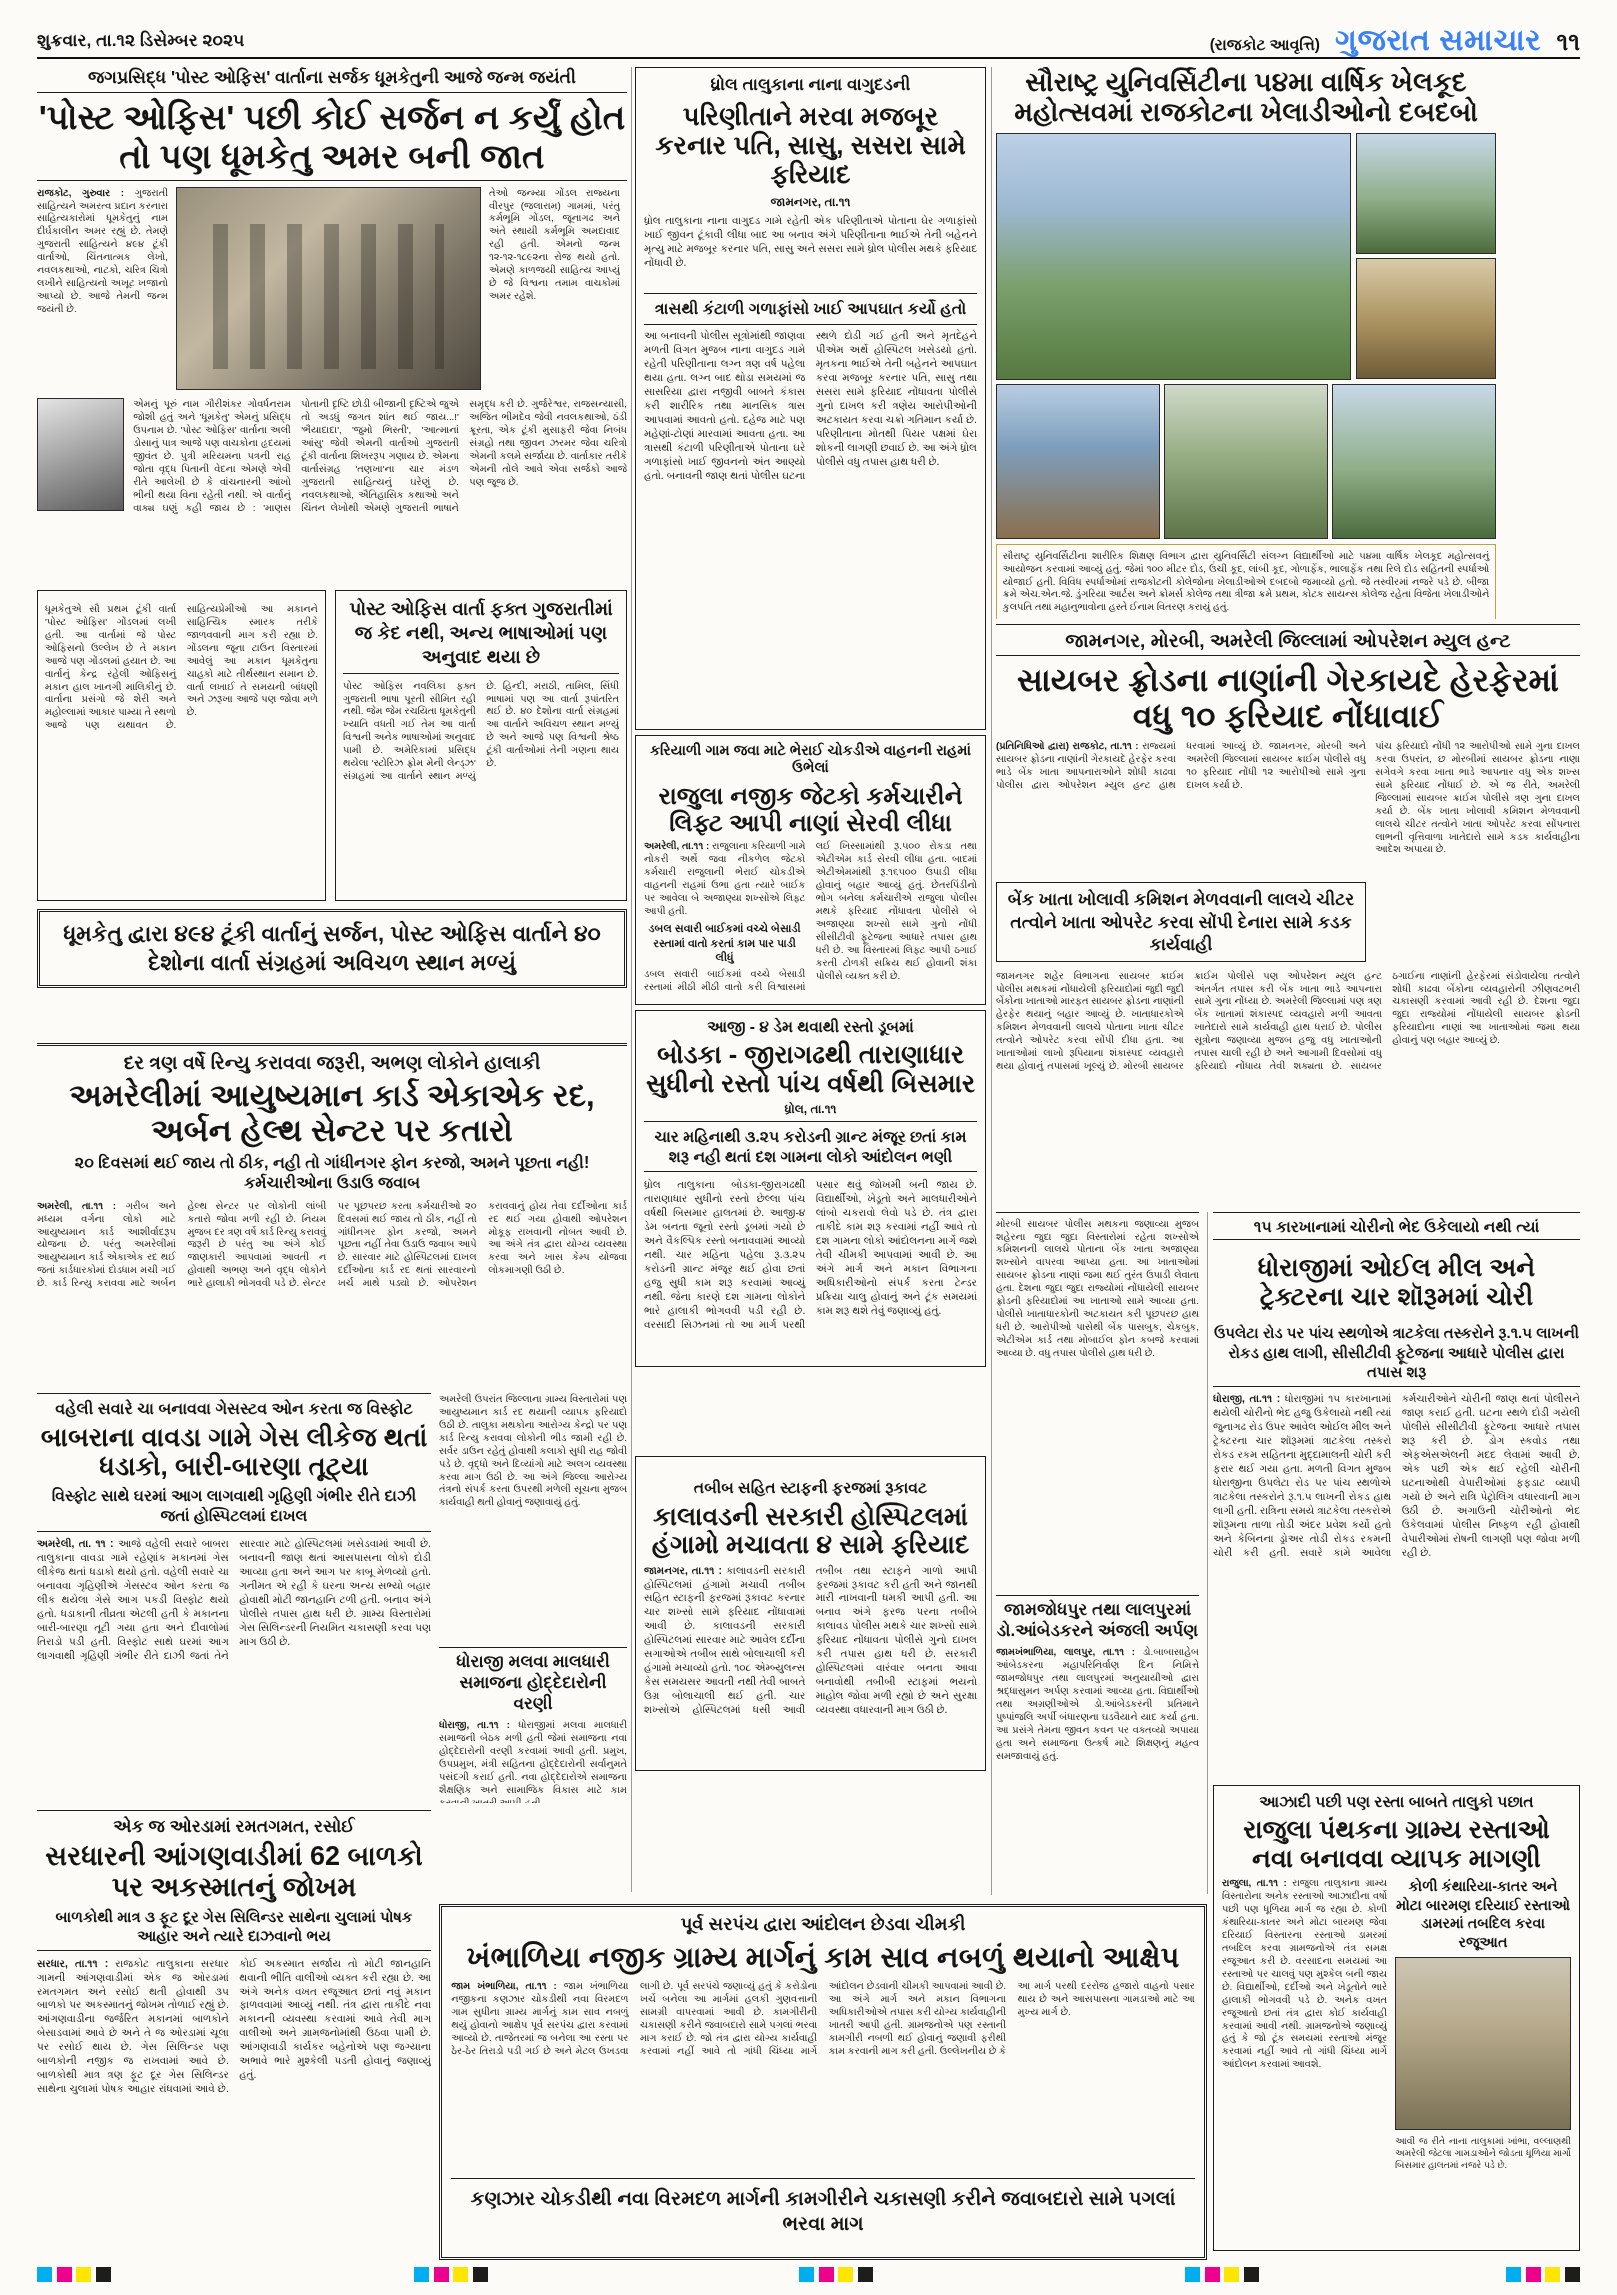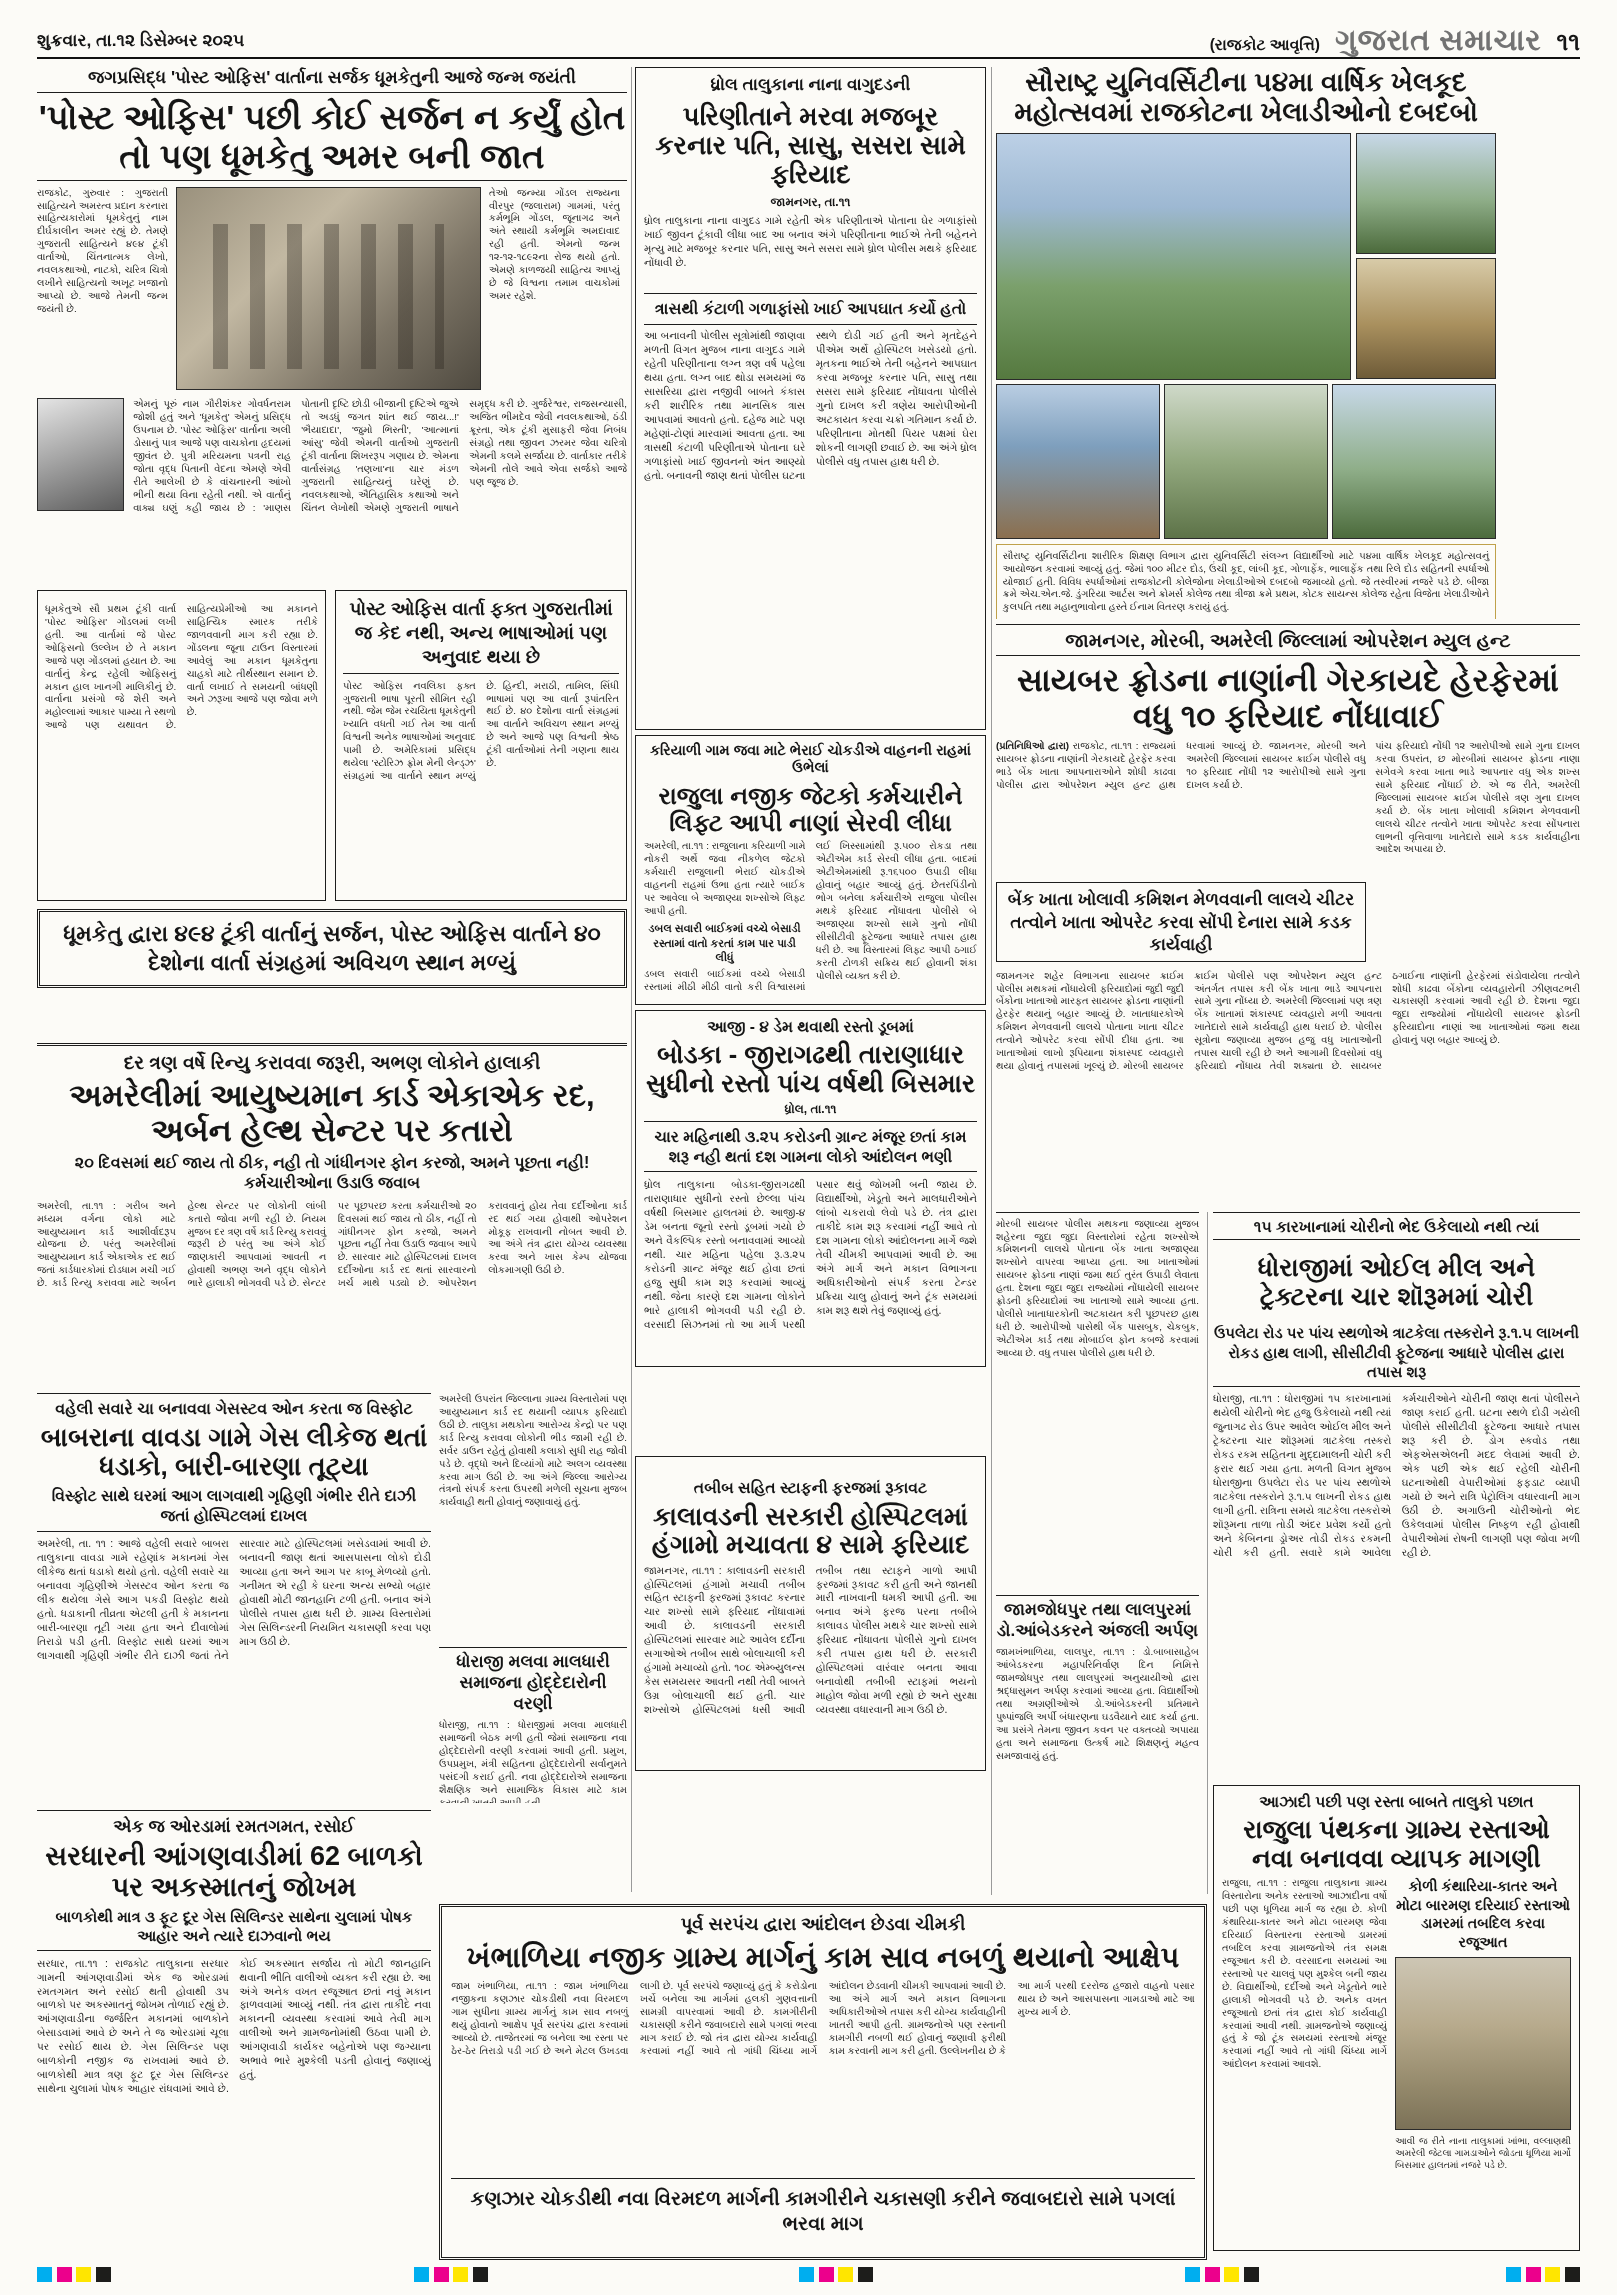--- a/index.html
+++ b/index.html
@@ -7,21 +7,21 @@
 body{font-family:"Liberation Sans","DejaVu Sans",sans-serif;color:#151515}
 #paper{position:relative;width:1617px;height:2295px;background:#fcfbf7;margin:0 auto;overflow:hidden}
 .art{position:absolute;overflow:hidden}
 .kick{font-weight:700;text-align:center;line-height:1.22}
 .hl{font-weight:700;text-align:center;line-height:1.13}
 .body{font-size:10.4px;line-height:1.34;text-align:justify}
 .sm{font-size:9.8px;line-height:1.32}
 .c2{column-count:2;column-gap:10.4px}
 .c3{column-count:3;column-gap:10.4px}
 .c4{column-count:4;column-gap:11.6px}
-.dl{font-weight:400}
+.dl{font-weight:700}
 .dl::after{content:" : "}
 .byl{font-weight:700}
 .boxed{border:1.2px solid #1d1d1d}
 .dbl{border:3.5px double #1d1d1d}
 .sub{font-weight:700;text-align:center;line-height:1.28}
 .photo{background-size:cover;border:0.6px solid #2b2b2b;position:relative;flex:none}
 .rule-t{border-top:1.2px solid #1d1d1d}
 .rule-b{border-bottom:1.2px solid #1d1d1d}
 .hrule{height:0;border-top:1.2px solid #1d1d1d}
 .vrule{position:absolute;width:0.6px;background:#9a9a9a}
@@ -48,21 +48,21 @@
 </style>
 </head>
 <body>
 
 <div id="paper">
 
   <header id="hdr">
     <div class="pubdate">શુક્રવાર, તા.૧૨ ડિસેમ્બર ૨૦૨૫</div>
     <div class="mast-right">
       <span class="edition">(રાજકોટ આવૃત્તિ)</span>
-      <span class="mastlogo" style="color: #737373;">ગુજરાત સમાચાર</span>
+      <span class="mastlogo" style="color: #3b82f6;">ગુજરાત સમાચાર</span>
       <span class="pageno">૧૧</span>
     </div>
   </header>
 
   <div class="vrule" style="left:631px;top:67px;height:1825px"></div>
   <div class="vrule" style="left:991px;top:67px;height:1828px"></div>
   <div class="vrule" style="left:1207px;top:1212px;height:682px"></div>
 
   <section class="art" style="left:37px;top:67px;width:590px;height:970px">
     <div class="kick rule-b" style="font-size:17.3px;padding-bottom:3.5px">જગપ્રસિદ્ધ 'પોસ્ટ ઓફિસ' વાર્તાના સર્જક ધૂમકેતુની આજે જન્મ જયંતી</div>

